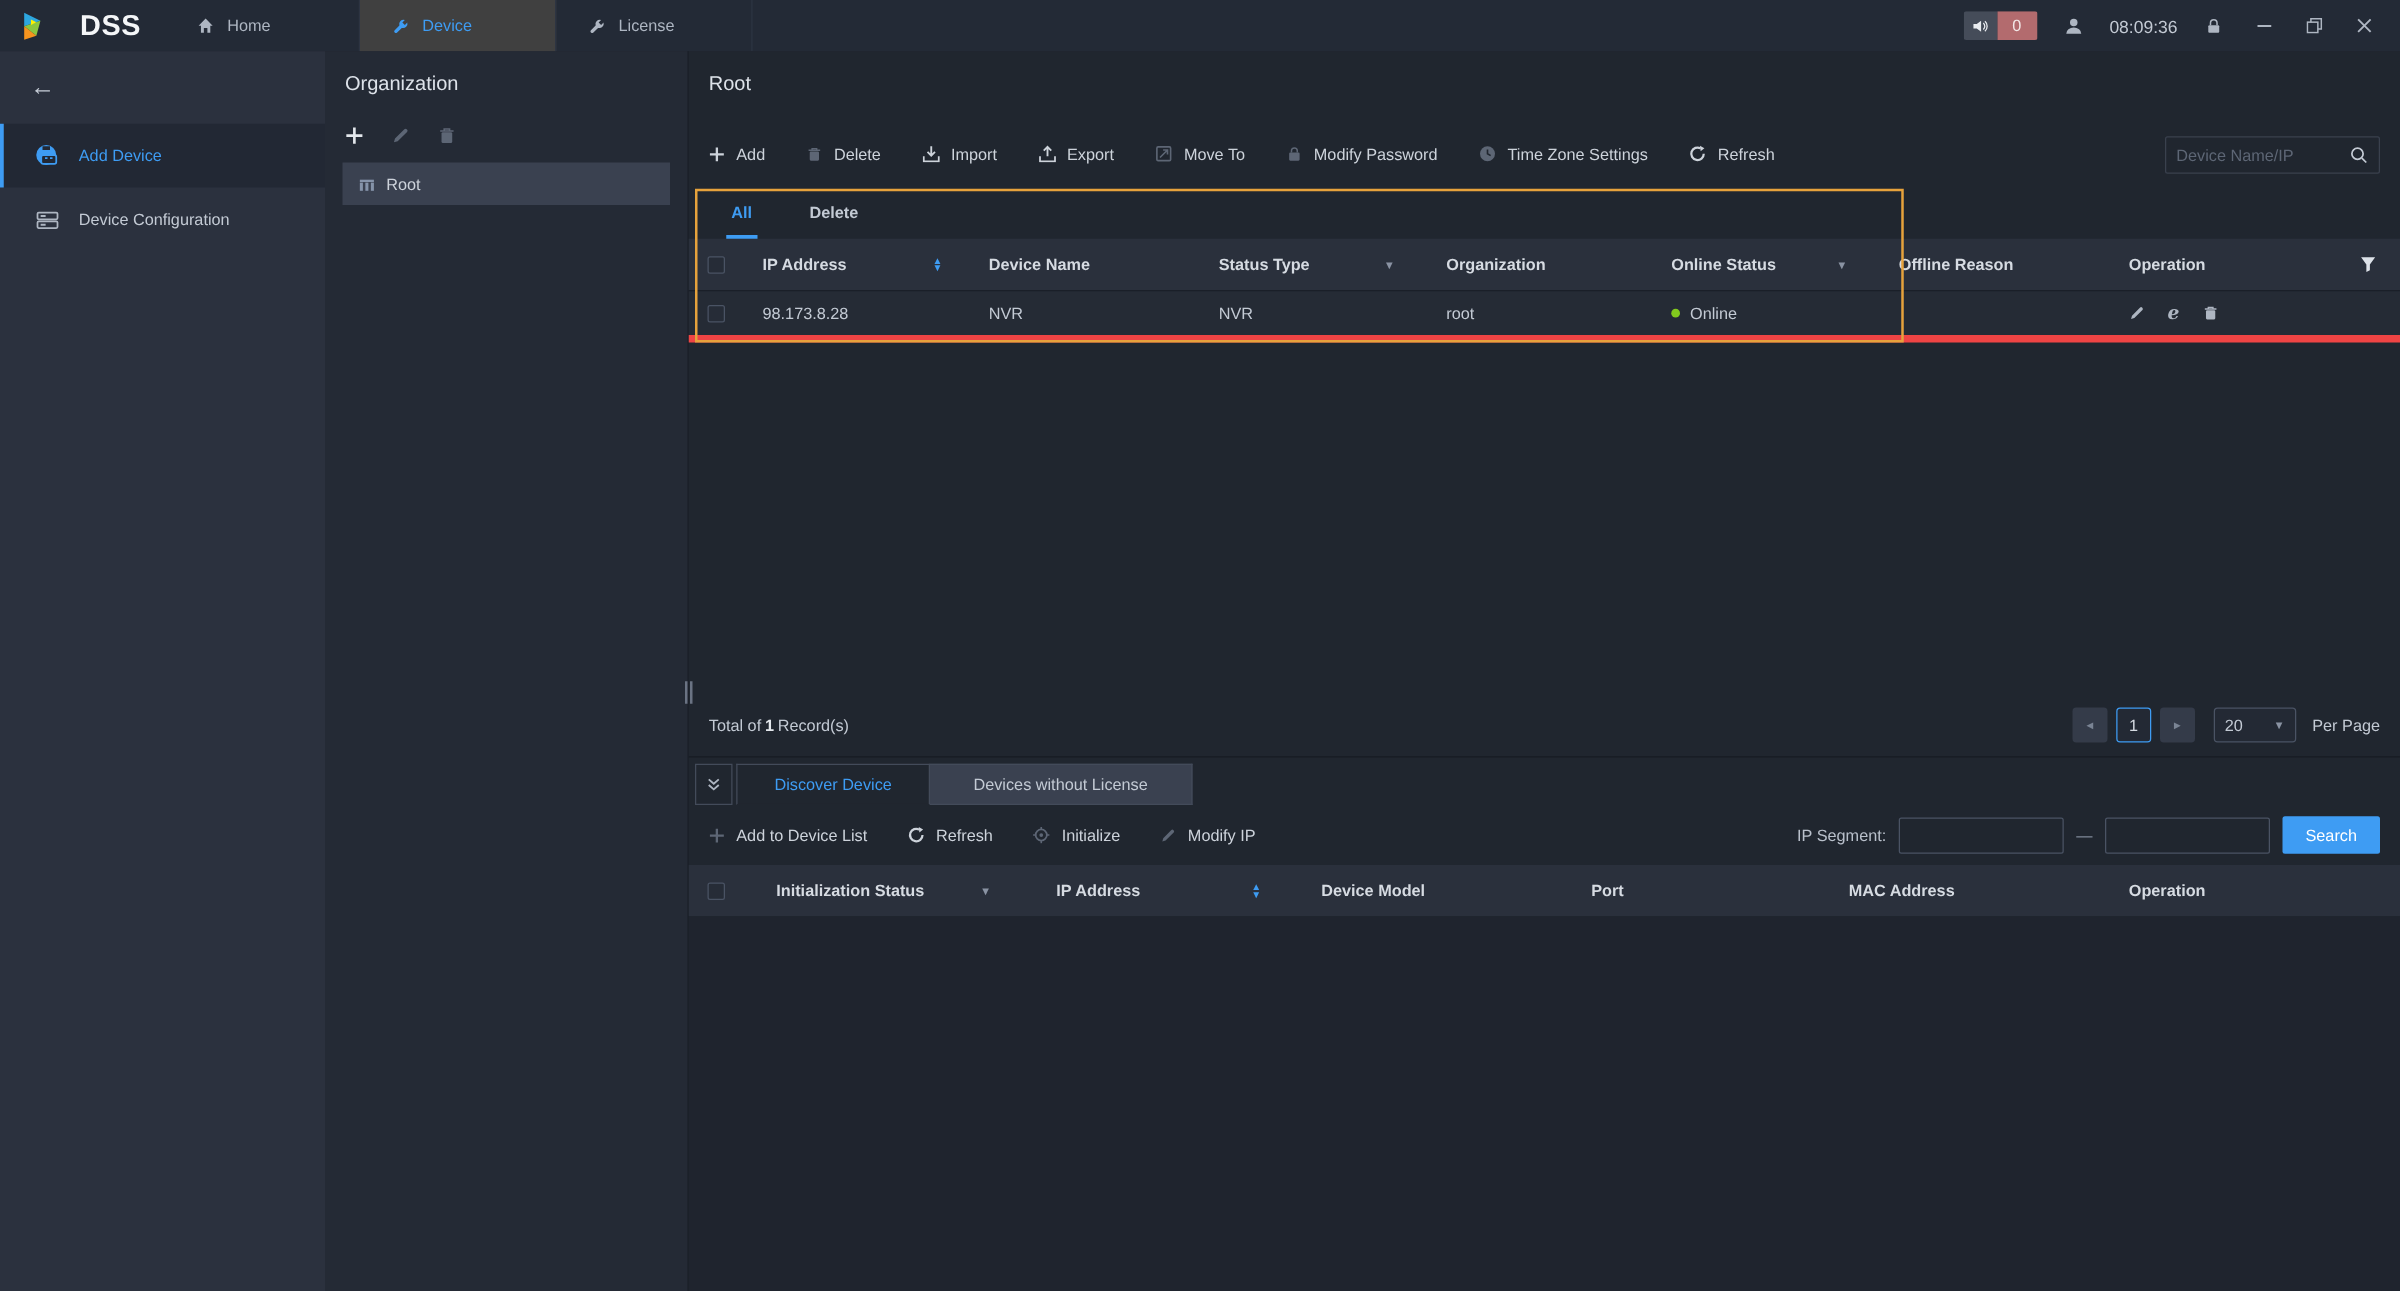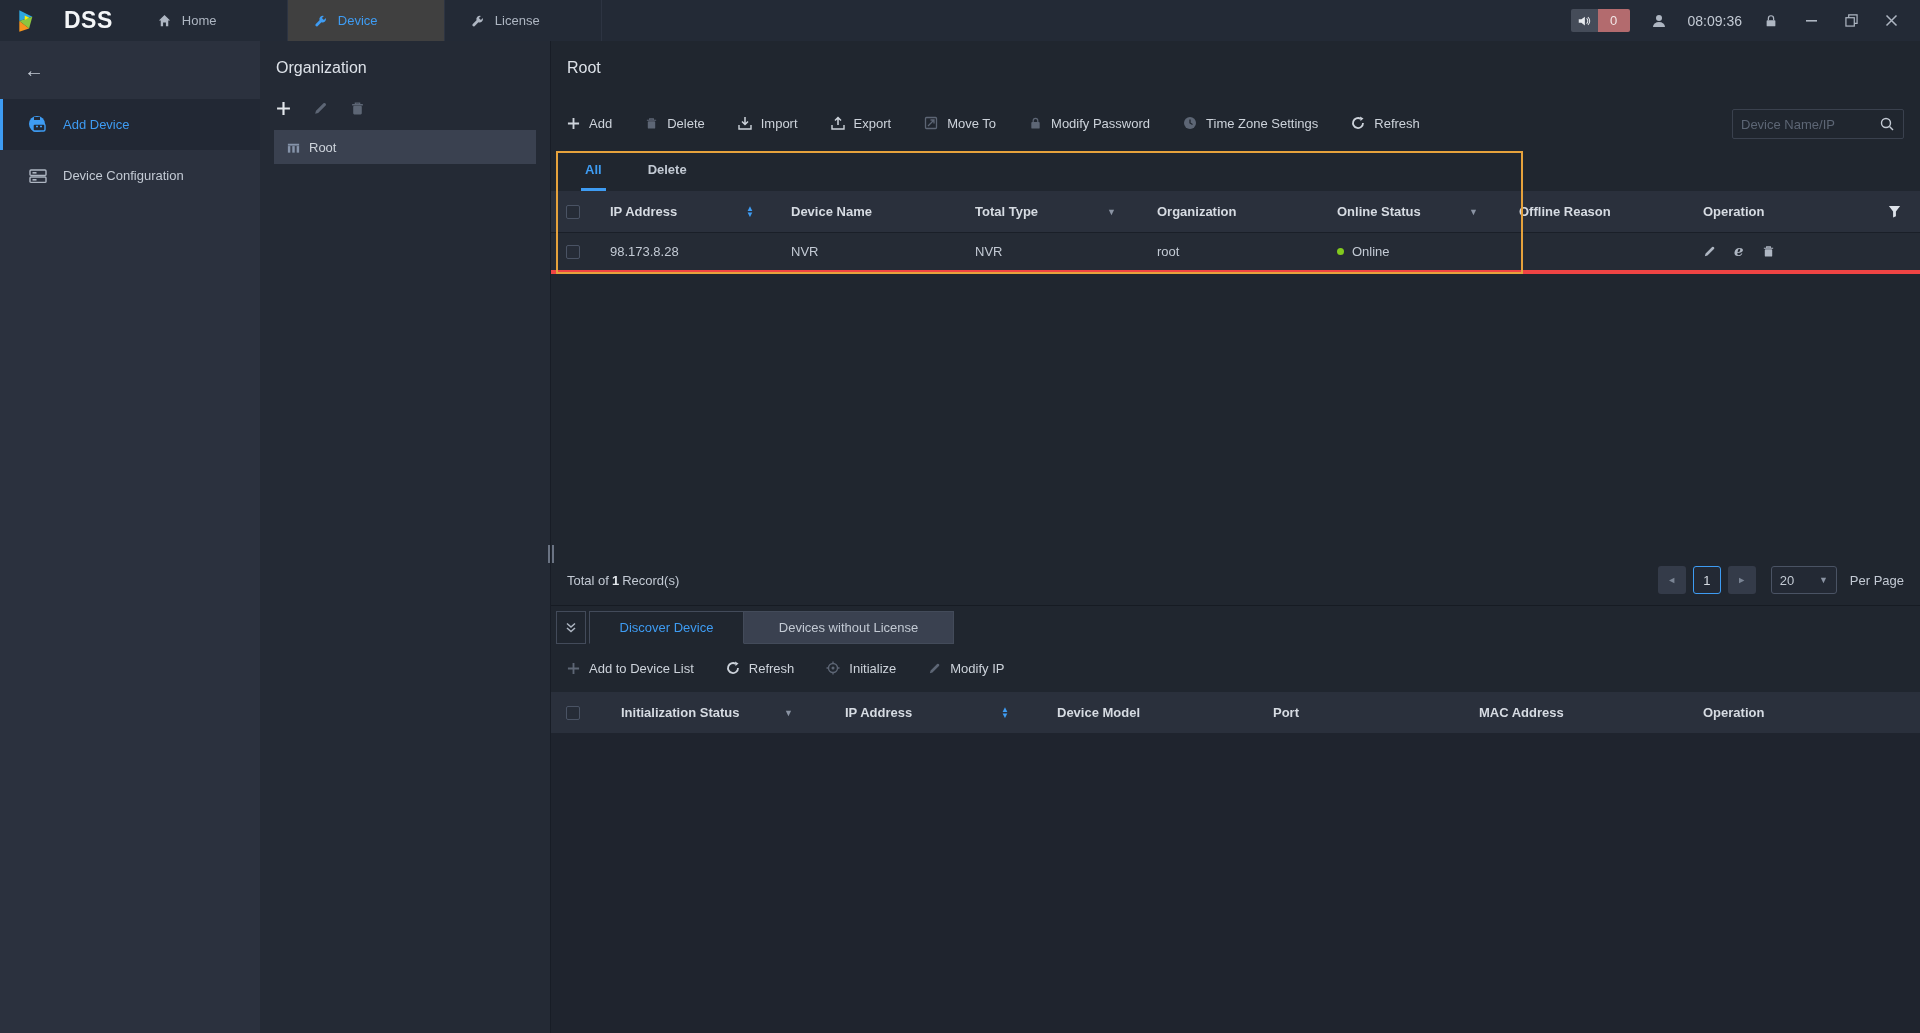--- a/index.html
+++ b/index.html
@@ -56,21 +56,21 @@
   .dev-search input::placeholder { color:#5d6675; }
 
   .tablewrap { position:relative; }
   .hl-box { position:absolute; left:5px; top:0; width:967px; height:123px; border:2px solid #e6a23c; pointer-events:none; z-index:6; }
   .tabs { height:40px; display:flex; align-items:stretch; gap:38px; padding-left:30px; }
   .tab { display:flex; align-items:center; color:#c3cad4; cursor:pointer; border-bottom:3px solid transparent; padding:0 4px;font-weight:bold; }
   .tab.active { color:#3e9cf3; border-bottom-color:#3e9cf3; }
 
   .thead, .trow { display:grid; grid-template-columns:44px 181px 184px 182px 180px 182px 184px auto; align-items:center; }
   .thead { height:41px; background:#2a303c; color:#d6dbe2; font-weight:bold; }
-  .trow { height:42px; background:#252b35; border-top:1px solid #1a1f28; border-bottom:4px solid #ef4444; color:#c3cad4; }
+  .trow { height:42px; background:#252b35; border-top:1px solid #1a1f28; border-bottom:6px solid #ef4444; color:#c3cad4; }
   .cell { display:flex; align-items:center; padding-left:15px; gap:8px; }
   .cell.center { justify-content:center; padding-left:0; }
   .cell .tail { margin-left:auto; margin-right:22px; display:flex; flex-direction:column; line-height:6px; }
   .sortmark { color:#3e9cf3; font-size:8px; }
   .caret { color:#8a93a3; font-size:9px; margin-left:auto; margin-right:26px; }
   .checkbox { width:14px; height:14px; border:1px solid #4a5364; border-radius:2px; background:#262c37; cursor:pointer; }
   .dot { width:7px; height:7px; border-radius:50%; background:#82c91e; }
   .op-icons { display:flex; gap:18px; color:#aeb6c2; }
   .op-icons span { cursor:pointer; display:flex; }
   .ie-e { font-family:"DejaVu Serif",serif; font-style:italic; font-weight:bold; font-size:15px; line-height:13px; }
@@ -354,21 +354,21 @@
           <span>IP Address</span>
           <span class="tail">
               <span class="sortmark">▲</span>
               <span class="sortmark">▼</span>
             </span>
         </div>
         <div class="cell">
             <span>Device Name</span>
           </div>
         <div class="cell">
-          <span>Total Type</span>
+          <span>Status Type</span>
           <span class="caret">▼</span>
         </div>
         <div class="cell">
             <span>Organization</span>
           </div>
         <div class="cell">
           <span>Online Status</span>
           <span class="caret">▼</span>
         </div>
         <div class="cell">
@@ -475,20 +475,27 @@
           <span>Initialize</span>
         </div>
         <div class="tool">
           <span class="icn dim">
               <svg width="13" height="13" viewBox="0 0 14 14">
                 <path d="M2 12 L2.8 9.2 L9.8 2.2 a1.2 1.2 0 0 1 1.7 0 l0.3 0.3 a1.2 1.2 0 0 1 0 1.7 L4.8 11.2 Z" fill="currentColor"></path>
               </svg>
             </span>
           <span>Modify IP</span>
         </div>
+        <div class="ipseg">
+          <span class="lbl">IP Segment:</span>
+          <input value="" style="">
+          <span class="dash">—</span>
+          <input value="" style="">
+          <button class="btn-search">Search</button>
+        </div>
       </div>
 
       <div class="bthead">
         <div class="cell center">
             <span class="checkbox"></span>
           </div>
         <div class="cell">
           <span>Initialization Status</span>
           <span class="caret">▼</span>
         </div>

